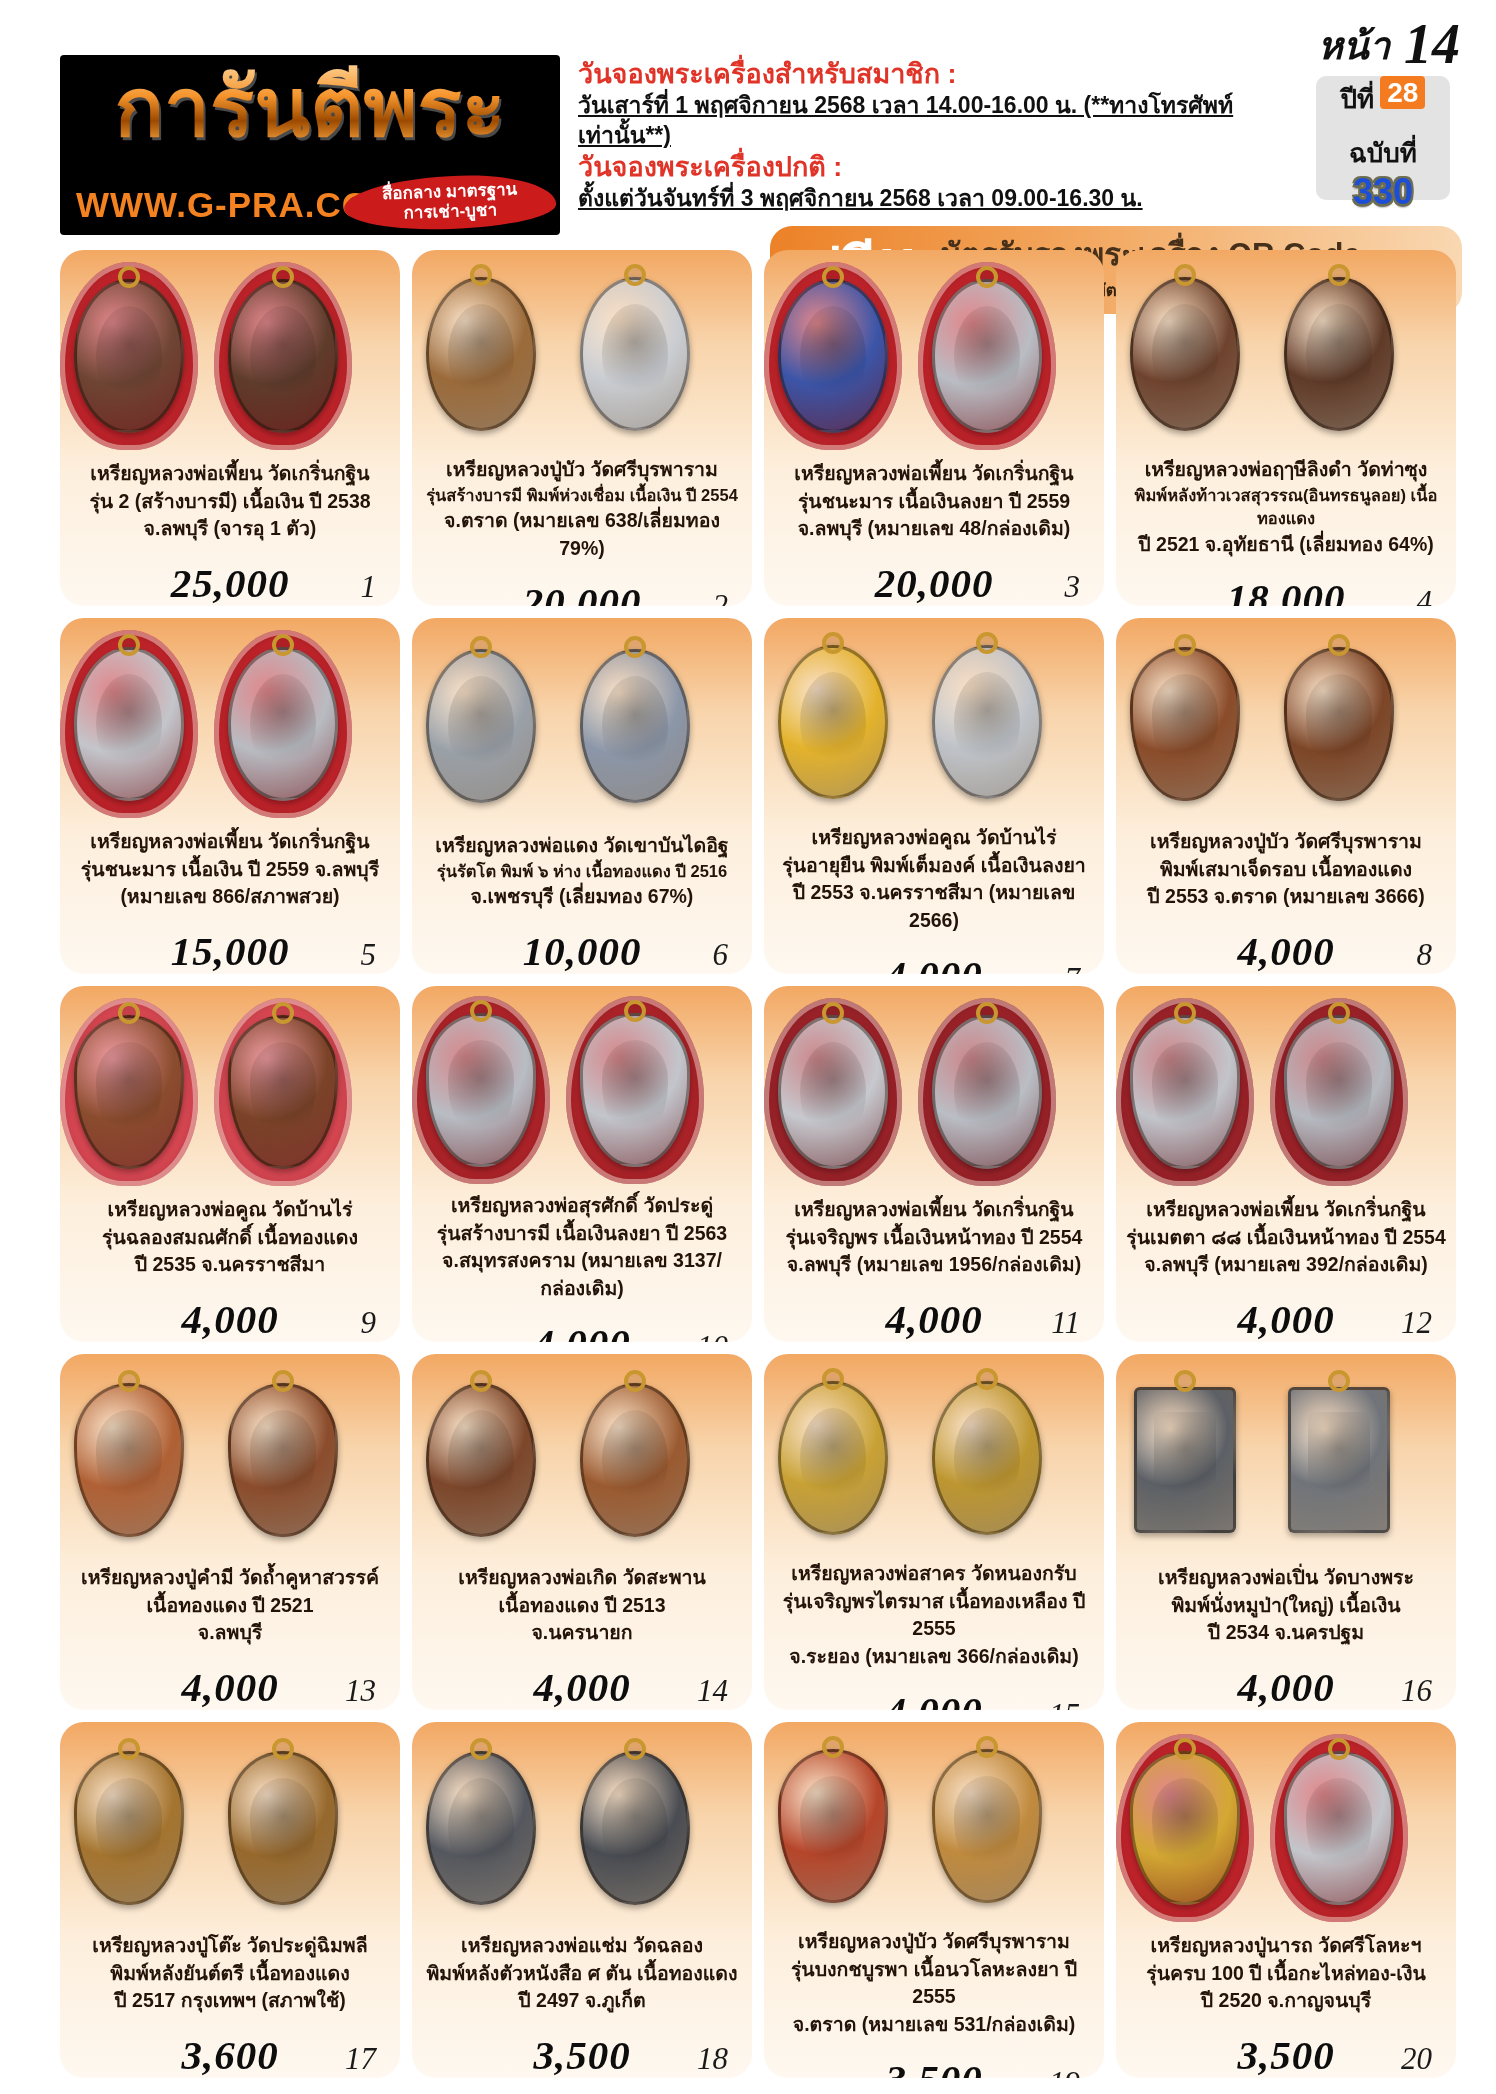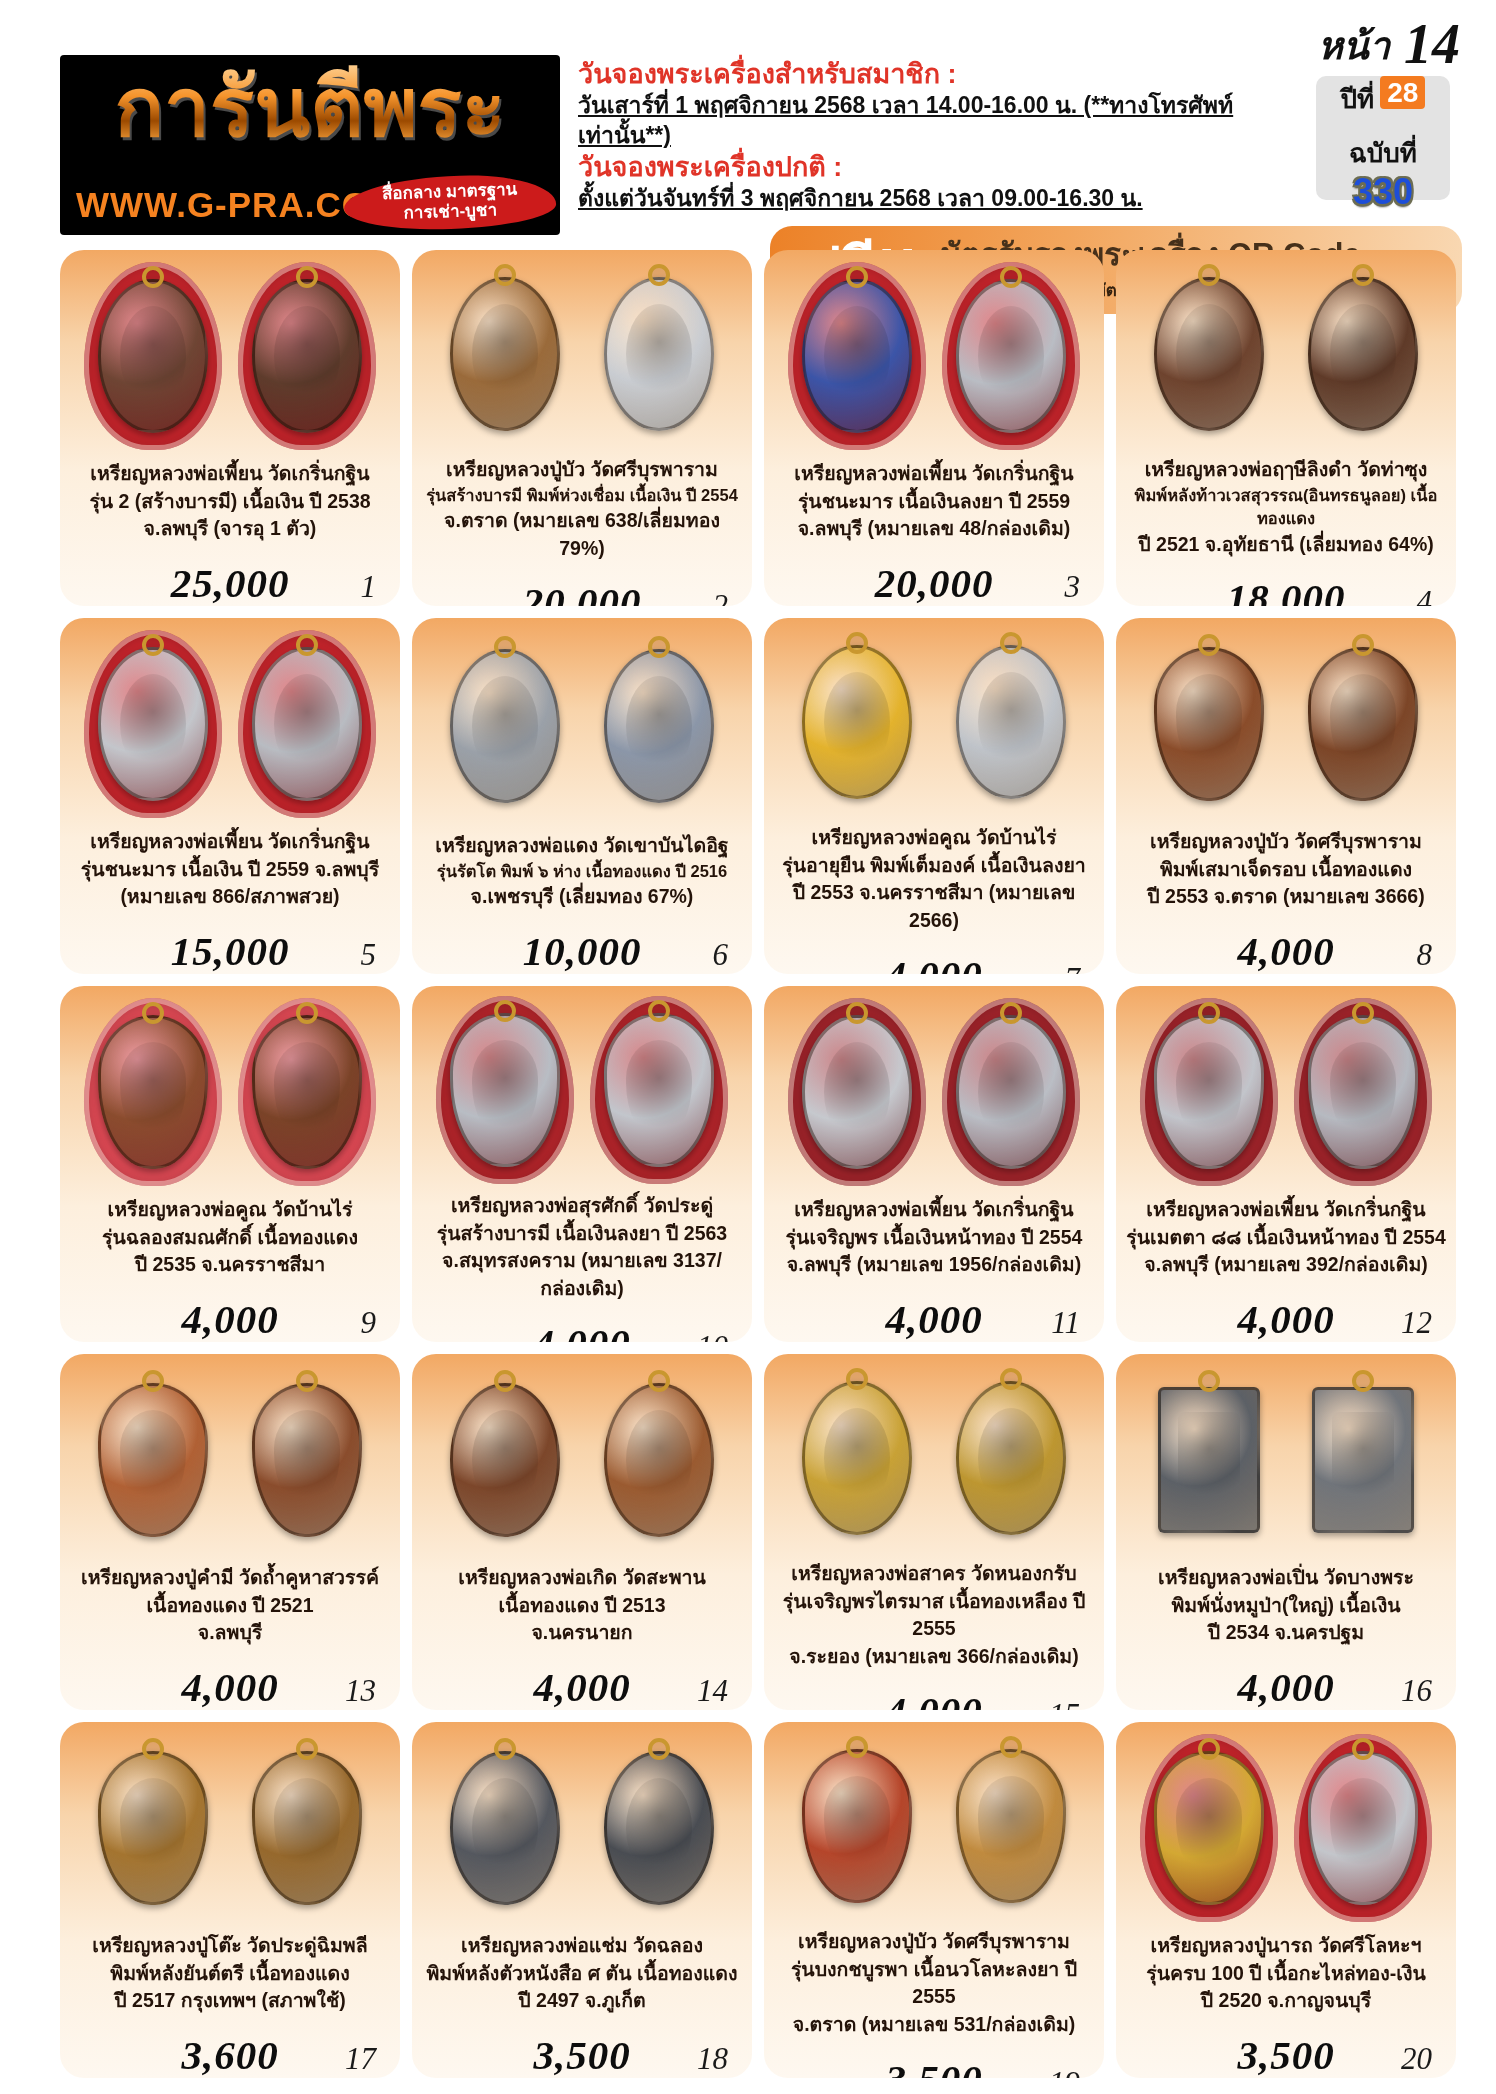--- a/index.html
+++ b/index.html
@@ -37,21 +37,21 @@
     background:linear-gradient(100deg,#ec8127 0%,#f2a55c 42%,#f9d9b4 100%);
     display:flex;align-items:center;padding:0 0 0 30px;box-sizing:border-box;}
   .free-word{font-size:60px;font-weight:800;color:#ffffff;letter-spacing:1px;margin-right:22px;line-height:1;}
   .free-texts{display:flex;flex-direction:column;justify-content:center;}
   .free-title{font-size:31px;font-weight:600;color:#46301a;line-height:1.15;}
   .free-sub{font-size:17px;font-weight:800;color:#33210f;margin-top:3px;}
 
   
   .grid{position:absolute;left:60px;top:250px;width:1396px;display:grid;
     grid-template-columns:repeat(4,1fr);grid-auto-rows:356px;gap:12px;}
-  .card{position:relative;border-radius:24px;overflow:hidden;display:flex;flex-direction:column;align-items:center;
+  .card{position:relative;border-radius:24px;overflow:hidden;display:flex;flex-direction:column;align-items:flex-start;
     background:linear-gradient(180deg,#f2a863 0%,#f8d4ab 26%,#fdefdd 62%,#fef8f0 100%);}
   .photos{height:196px;margin-top:10px;display:flex;align-items:center;justify-content:center;gap:16px;}
   .amulet{position:relative;width:138px;height:188px;display:flex;align-items:center;justify-content:center;}
   .amulet.cased{background:var(--case,#c8252c);border-radius:50% 50% 46% 46% / 55% 55% 45% 45%;
     box-shadow:inset 0 0 0 5px rgba(255,230,220,.45),inset 0 0 22px rgba(0,0,0,.3);}
   .loop{position:absolute;top:4px;left:50%;transform:translateX(-50%);width:14px;height:14px;
     border:4px solid #c9972f;border-radius:50%;z-index:2;background:rgba(0,0,0,.08);}
   .medal{position:relative;width:104px;height:148px;border:3px solid rgba(20,10,0,.4);
     background:radial-gradient(circle at 35% 28%,rgba(255,255,255,.45) 0%,var(--c,#8a5a36) 48%,rgba(0,0,0,.42) 135%);
     box-shadow:0 3px 6px rgba(0,0,0,.35);}

